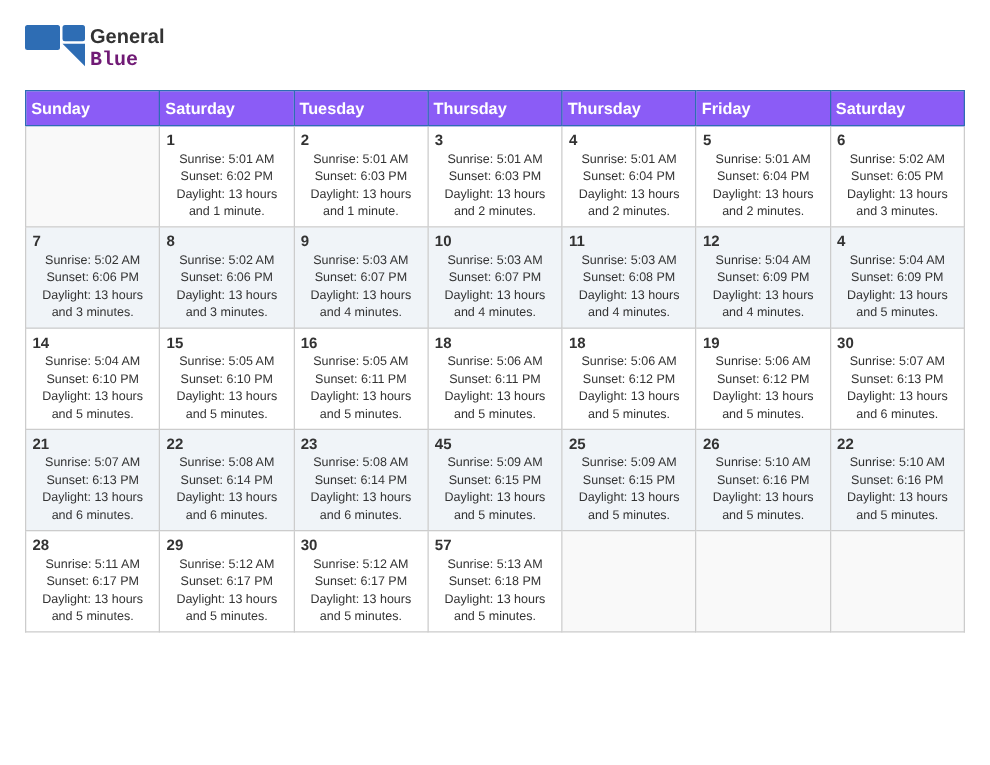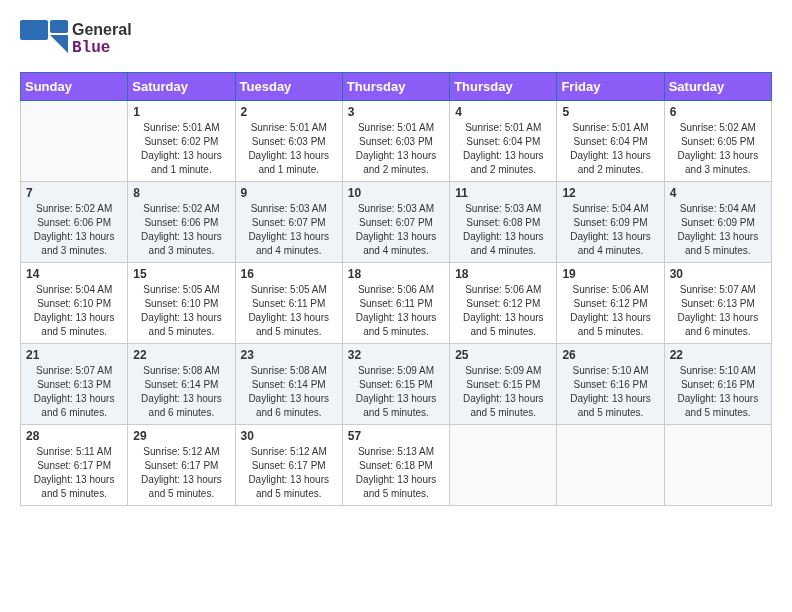--- a/index.html
+++ b/index.html
@@ -204,21 +204,21 @@
         </td>
         <td>
           <span class="day-number">22</span>
           <div class="day-info">Sunrise: 5:08 AM<br>Sunset: 6:14 PM<br>Daylight: 13 hours and 6 minutes.</div>
         </td>
         <td>
           <span class="day-number">23</span>
           <div class="day-info">Sunrise: 5:08 AM<br>Sunset: 6:14 PM<br>Daylight: 13 hours and 6 minutes.</div>
         </td>
         <td>
-          <span class="day-number">32</span>
+          <span class="day-number">45</span>
           <div class="day-info">Sunrise: 5:09 AM<br>Sunset: 6:15 PM<br>Daylight: 13 hours and 5 minutes.</div>
         </td>
         <td>
           <span class="day-number">25</span>
           <div class="day-info">Sunrise: 5:09 AM<br>Sunset: 6:15 PM<br>Daylight: 13 hours and 5 minutes.</div>
         </td>
         <td>
           <span class="day-number">26</span>
           <div class="day-info">Sunrise: 5:10 AM<br>Sunset: 6:16 PM<br>Daylight: 13 hours and 5 minutes.</div>
         </td>

